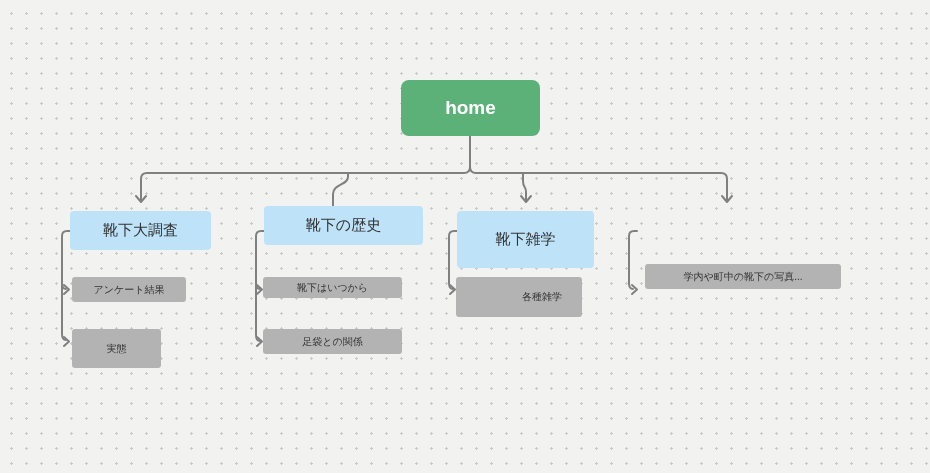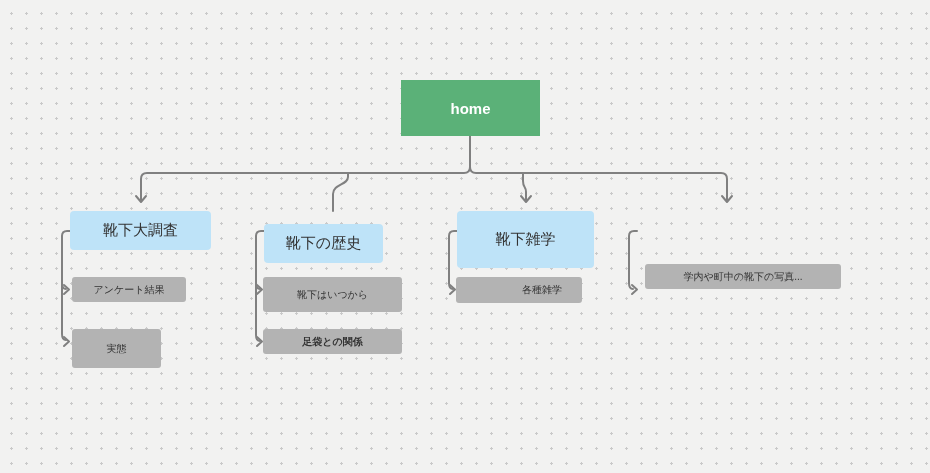--- a/index.html
+++ b/index.html
@@ -26,39 +26,39 @@
   svg.wires path, svg.wires polyline{
     fill:none;stroke:var(--connector);stroke-width:2;
     stroke-linecap:round;stroke-linejoin:round;
   }
   .node{
     position:absolute;display:flex;align-items:center;justify-content:center;
     white-space:nowrap;color:var(--text);cursor:pointer;user-select:none;
   }
   .node.root{
     background:var(--root-bg);color:var(--root-text);
-    border-radius:0;font-weight:bold;font-size:15px;
+    border-radius:8px;font-weight:bold;font-size:19px;
   }
   .node.branch{
     background:var(--branch-bg);border-radius:4px;font-size:15px;
   }
   .node.child{
     background:var(--child-bg);border-radius:3px;font-size:10px;
   }
   
   .n-home  {left:401px;top:80px;width:139px;height:56px;}
   .n-b1    {left:70px; top:211px;width:141px;height:39px;}
-  .n-b2    {left:264px;top:224px;width:119px;height:39px;font-family:Liberation Mono, monospace;}
+  .n-b2    {left:264px;top:206px;width:159px;height:39px;font-family:Liberation Mono, monospace;}
   .n-b3    {left:457px;top:211px;width:137px;height:57px;}
   .n-b4    {left:637px;top:211px;width:177px;height:39px;}
   .n-c1a   {left:72px; top:277px;width:114px;height:25px;}
   .n-c1b   {left:72px; top:329px;width:89px; height:39px;text-align:center;}
-  .n-c2a   {left:263px;top:277px;width:139px;height:35px;}
-  .n-c2b   {left:263px;top:329px;width:139px;height:25px;font-weight:bold;}
-  .n-c3a   {left:456px;top:277px;width:126px;height:26px;padding-left:46px;}
+  .n-c2a   {left:263px;top:277px;width:139px;height:21px;}
+  .n-c2b   {left:263px;top:329px;width:139px;height:25px;}
+  .n-c3a   {left:456px;top:277px;width:126px;height:40px;padding-left:46px;}
   .n-c4a   {left:645px;top:264px;width:196px;height:25px;}
 </style>
 </head>
 <body>
 
 <div class="canvas">
 
   <svg class="wires" viewBox="0 0 930 473">
 
     <path d="M470,136 V167 Q470,173 464,173 H147 Q141,173 141,179 V200"></path>

